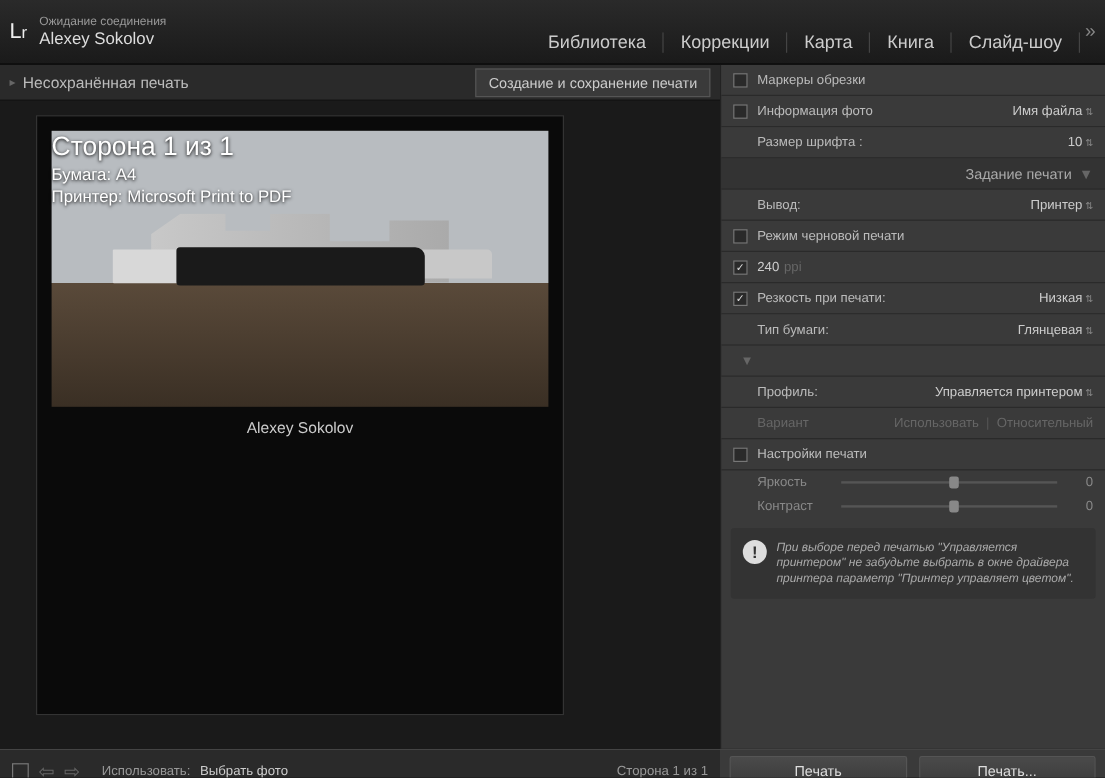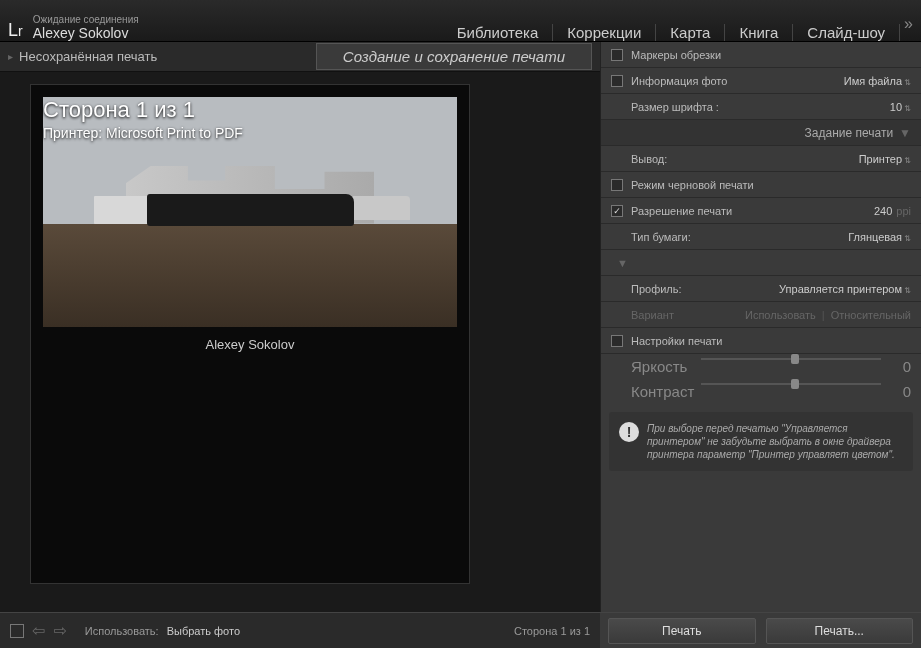--- a/index.html
+++ b/index.html
@@ -1,36 +1,36 @@
 <!DOCTYPE html>
 <html><head>
 <meta charset="utf-8">
 <style>
 * { margin: 0; padding: 0; box-sizing: border-box; font-family: Arial, sans-serif; }
 body { background: #1a1a1a; color: #ccc; width: 921px; height: 648px; overflow: hidden; font-size: 12px; }
 
-.header { display: flex; align-items: flex-end; height: 42px; background: linear-gradient(#2a2a2a,#1a1a1a); border-bottom: 1px solid #000; padding: 0 8px; }
+.header { display: flex; align-items: center; height: 54px; background: linear-gradient(#2a2a2a,#1a1a1a); border-bottom: 1px solid #000; padding: 0 8px; }
 .logo { font-size: 18px; color: #eee; font-weight: 300; margin-right: 10px; }
 .logo .lr-r { font-size: 14px; }
 .user-block { flex: 1; }
 .status-line { font-size: 10px; color: #999; }
 .user-name { font-size: 14px; color: #ddd; }
 .topnav { display: flex; align-items: center; gap: 0; }
 .topnav-item { padding: 0 14px; font-size: 15px; color: #ccc; cursor: pointer; border-right: 1px solid #444; margin-top: 17px; }
 .topnav-item:last-child { border-right: none; }
 .chevron-right { color: #888; font-size: 16px; padding-left: 4px; }
 
 .main { display: flex; height: 570px; }
 .left { width: 600px; display: flex; flex-direction: column; background: #1a1a1a; }
 .right { flex: 1; background: #3a3a3a; border-left: 1px solid #222; display: flex; flex-direction: column; overflow: hidden; }
 
 .subbar { display: flex; align-items: center; height: 30px; background: #2a2a2a; border-bottom: 1px solid #111; padding: 0 8px; }
 .subbar .triangle { color: #666; margin-right: 6px; font-size: 10px; }
 .subbar-title { flex: 1; color: #bbb; font-size: 13px; }
-.subbar-btn { background: #3a3a3a; border: 1px solid #555; padding: 4px 26px; color: #ccc; font-size: 15px; cursor: pointer; font-style: italic; }
+.subbar-btn { background: #3a3a3a; border: 1px solid #555; padding: 4px 10px; color: #ccc; font-size: 12px; cursor: pointer; }
 
 .preview { flex: 1; padding: 12px 40px 12px 30px; display: flex; flex-direction: column; }
 .preview-page { background: #0a0a0a; width: 440px; height: 500px; border: 1px solid #333; padding: 12px; position: relative; }
 .page-overlay { position: absolute; top: 12px; left: 12px; color: #fff; text-shadow: 0 1px 3px #000; z-index: 2; }
 .page-title { font-size: 22px; font-weight: 300; }
 .page-sub { font-size: 14px; margin-top: 2px; }
 .photo { width: 100%; height: 230px; background: linear-gradient(#b8bcc0 0%, #b8bcc0 55%, #5a4a3a 55%, #3a2f24 100%); position: relative; margin-top: 0; }
 .photo::before { content:""; position:absolute; left:20%; top:30%; width:60%; height:25%; background: linear-gradient(90deg,#c8c8c8,#aaa); clip-path: polygon(0 100%, 0 30%, 10% 0, 25% 0, 25% 25%, 40% 25%, 40% 0, 60% 0, 60% 40%, 80% 40%, 80% 10%, 100% 10%, 100% 100%); }
 .photo::after { content:""; position:absolute; left:25%; top:42%; width:50%; height:14%; background:#1a1a1a; border-radius:3px 8px 3px 3px; box-shadow: -55px 0 0 -2px #d8d8d8, 60px -2px 0 -4px #c8c8c8; }
 .caption { text-align: center; color: #ccc; margin-top: 10px; font-size: 13px; }
@@ -40,21 +40,21 @@
 .panel-row.sub { background: #3a3a3a; }
 .panel-row .chk { width: 12px; height: 12px; border: 1px solid #777; margin-right: 8px; background: #2a2a2a; display: inline-flex; align-items: center; justify-content: center; font-size: 9px; color: #ddd; cursor: pointer; }
 .panel-row .chk.checked::after { content: "✓"; }
 .panel-row .lbl { flex: 1; }
 .panel-row .val { color: #ccc; }
 .panel-row .dd::after { content: " ⇅"; font-size: 8px; color: #888; }
 .panel-row .tri { color: #666; margin-left: 6px; }
 .disabled { color: #666 !important; }
 .sep { color: #555; margin: 0 6px; }
 
-.slider-row { display: flex; padding: 4px 10px 4px 30px; font-size: 15px; color: #888; }
+.slider-row { display: flex; align-items: center; padding: 4px 10px 4px 30px; font-size: 11px; color: #888; }
 .slider-row .lbl { width: 60px; }
 .slider-track { flex: 1; height: 2px; background: #555; position: relative; margin: 0 10px; }
 .slider-thumb { position: absolute; top: -4px; left: 50%; width: 8px; height: 10px; background: #888; border-radius: 2px; }
 .slider-val { width: 20px; text-align: right; }
 
 .info-box { display: flex; gap: 8px; padding: 10px; background: #333; margin: 8px; border-radius: 3px; }
 .info-icon { width: 20px; height: 20px; border-radius: 50%; background: #ddd; color: #333; display: flex; align-items: center; justify-content: center; font-weight: bold; font-size: 14px; flex-shrink: 0; }
 .info-text { font-size: 10px; font-style: italic; color: #aaa; line-height: 1.3; }
 
 .footer { display: flex; height: 36px; border-top: 1px solid #444; }
@@ -90,20 +90,21 @@
   <div class="left">
     <div class="subbar">
       <span class="triangle">▸</span>
       <span class="subbar-title">Несохранённая печать</span>
       <button class="subbar-btn">Создание и сохранение печати</button>
     </div>
     <div class="preview">
       <div class="preview-page">
         <div class="page-overlay">
           <div class="page-title">Сторона 1 из 1</div>
+          <div class="page-sub">Бумага:  A4</div>
           <div class="page-sub">Принтер:  Microsoft Print to PDF</div>
         </div>
         <div class="photo"></div>
         <div class="caption">Alexey Sokolov</div>
       </div>
     </div>
   </div>
 
   <div class="right">
     <div class="panel-row sub">
@@ -126,23 +127,27 @@
     <div class="panel-row">
       <span class="lbl" style="padding-left:20px">Вывод:</span>
       <span class="val dd">Принтер</span>
     </div>
     <div class="panel-row">
       <span class="chk"></span>
       <span class="lbl">Режим черновой печати</span>
     </div>
     <div class="panel-row">
       <span class="chk checked"></span>
-      <span class="lbl">Разрешение печати</span>
       <span class="val">240</span>
       <span class="val disabled" style="margin-left:4px">ppi</span>
+    </div>
+    <div class="panel-row">
+      <span class="chk checked"></span>
+      <span class="lbl">Резкость при печати:</span>
+      <span class="val dd">Низкая</span>
     </div>
     <div class="panel-row sub">
       <span class="lbl" style="padding-left:20px">Тип бумаги:</span>
       <span class="val dd">Глянцевая</span>
     </div>
     <div class="panel-row">
       <span class="tri">▼</span>
     </div>
     <div class="panel-row sub">
       <span class="lbl" style="padding-left:20px">Профиль:</span>

